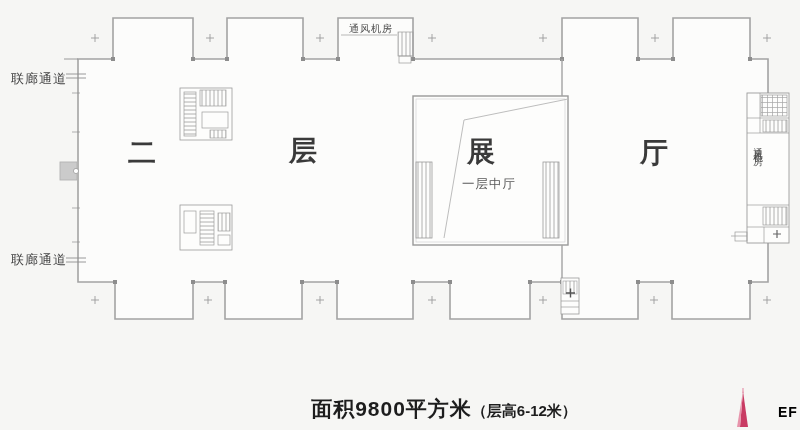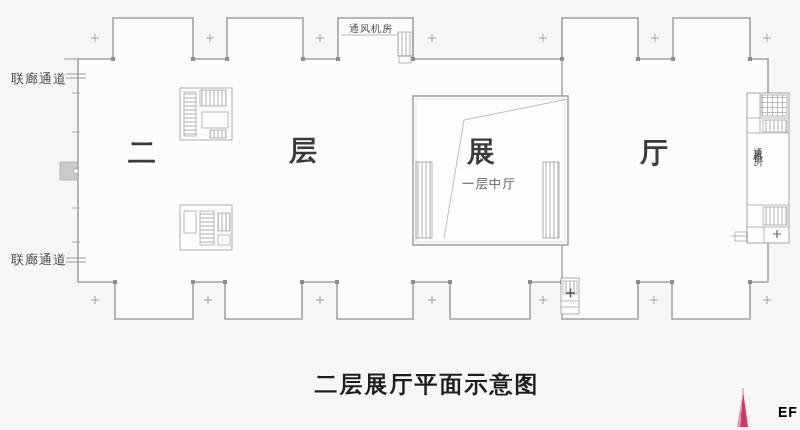--- a/index.html
+++ b/index.html
@@ -139,22 +139,24 @@
 
   <div class="abs vent-right" style="left:751px;top:140px">通风机房</div>
 
   <div class="abs hall-char" style="left:128px;top:139px">二</div>
   <div class="abs hall-char" style="left:289px;top:137px">层</div>
   <div class="abs hall-char" style="left:467px;top:138px">展</div>
   <div class="abs hall-char" style="left:640px;top:139px">厅</div>
 
   <div class="abs atrium-note" style="left:462px;top:176px">一层中厅</div>
 
-  <div class="abs title1">二层展厅平面示意图</div>
 
+  <div class="abs title2">
+    <span class="area">面积9800平方米</span><span class="note">（层高6-12米）</span>
+  </div>
 
   <svg class="abs" style="left:733px;top:385px" width="20" height="45" viewBox="0 0 20 45">
     <path d="M10,3 V8" stroke="#e794ab" stroke-width="1.2"></path>
     <polygon points="10,6 15,42 7,42" fill="#c93b63"></polygon>
     <polygon points="10,6 7,42 4,42" fill="#e794ab"></polygon>
   </svg>
   <div class="abs ef" style="left:778px;top:404px">EF</div>
 
 </div>
 

